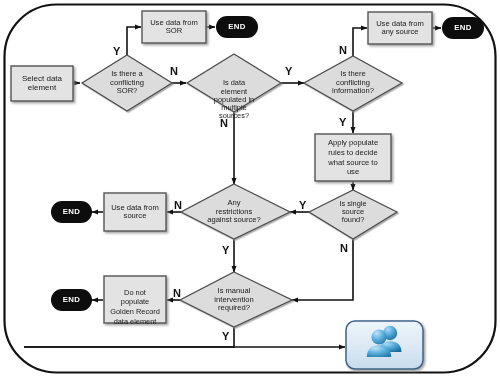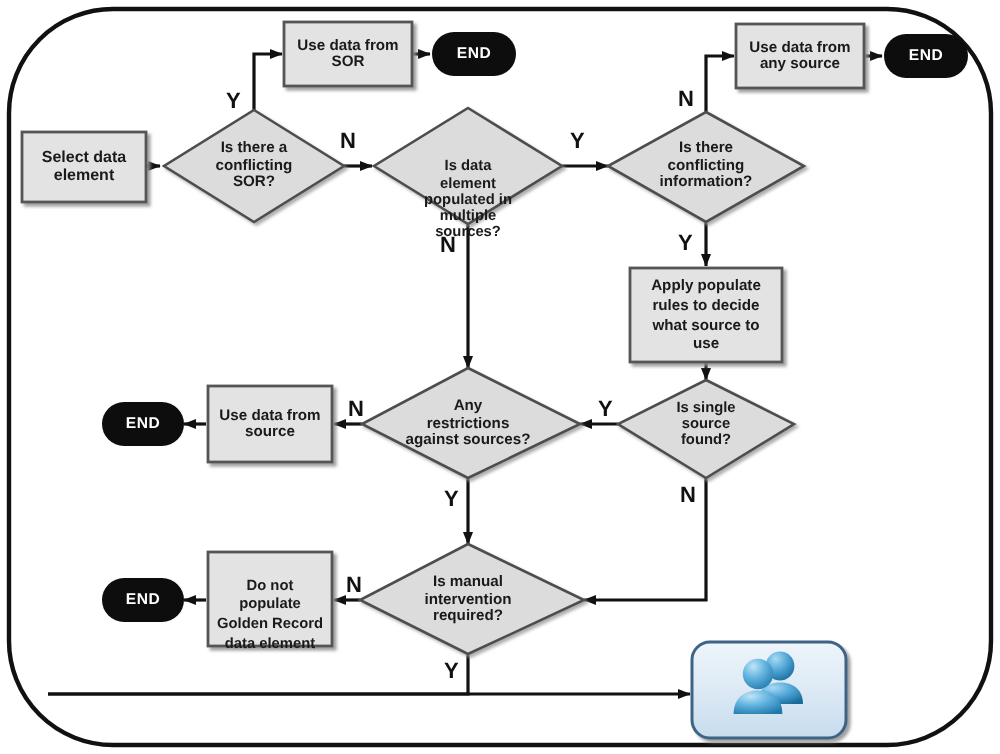--- a/index.html
+++ b/index.html
@@ -22,21 +22,21 @@
     width: 500px;
     height: 377px;
   }
   
   .nodelabel {
     position: absolute;
     display: flex;
     align-items: center;
     justify-content: center;
     text-align: center;
-    font-weight: bold;
+    font-weight: normal;
     color: #1a1a1a;
     line-height: 1.12;
     pointer-events: none;
     white-space: pre-line;
   }
   .endlabel {
     color: #ffffff;
     font-weight: bold;
     letter-spacing: 0.3px;
   }
@@ -213,21 +213,21 @@
 rules to decide
 what source to
 use</div>
 
   <div class="nodelabel" style="left:322px; top:194px; width:62px; height:36px; font-size:7.4px;">Is single
 source
 found?</div>
 
   <div class="nodelabel" style="left:192px; top:194px; width:84px; height:36px; font-size:7.6px;">Any
 restrictions
-against sources?</div>
+against source?</div>
 
   <div class="nodelabel" style="left:104px; top:193px; width:62px; height:38px; font-size:7.6px;">Use data from
 source</div>
 
   <div class="nodelabel endlabel" style="left:51px; top:201px; width:41px; height:22px; font-size:7.8px;">END</div>
 
   <div class="nodelabel" style="left:196px; top:282px; width:76px; height:36px; font-size:7.6px;">Is manual
 intervention
 required?</div>
 

